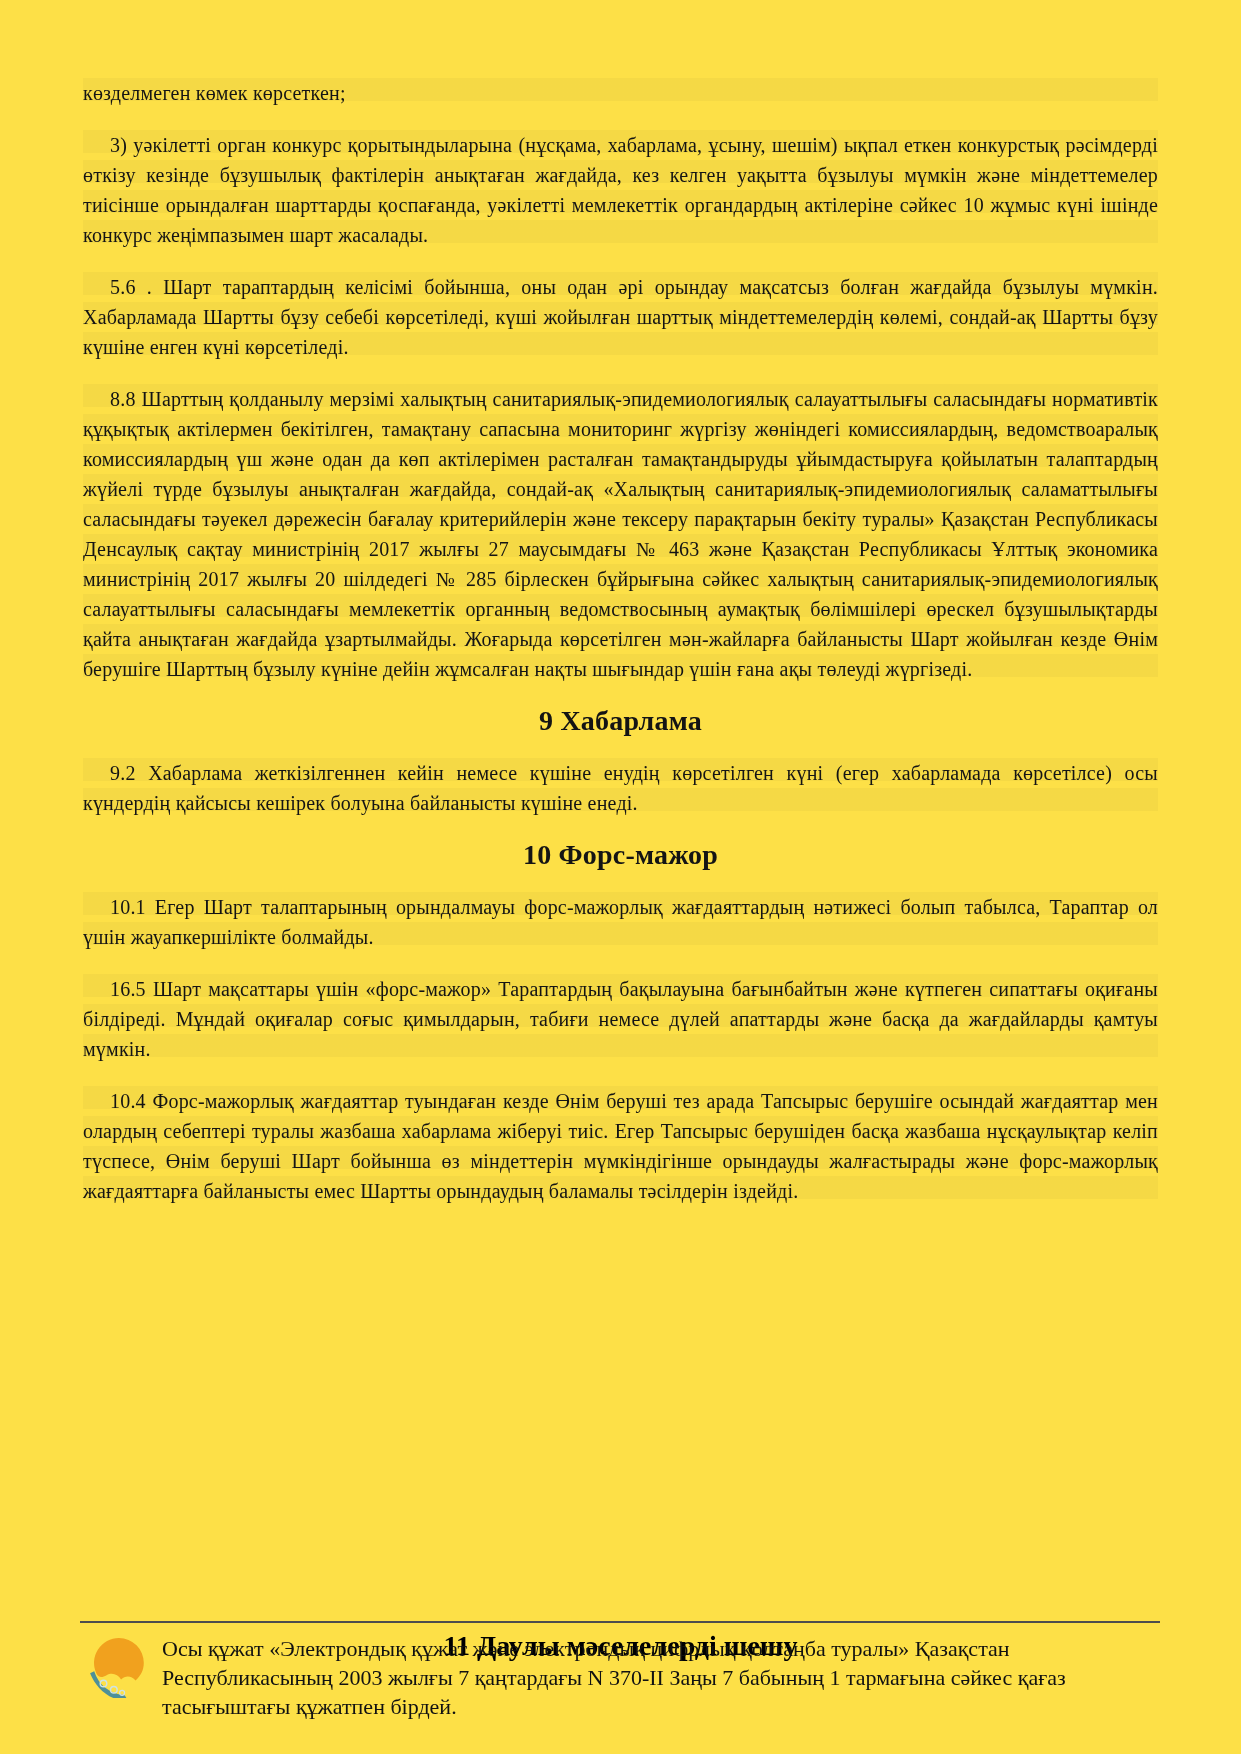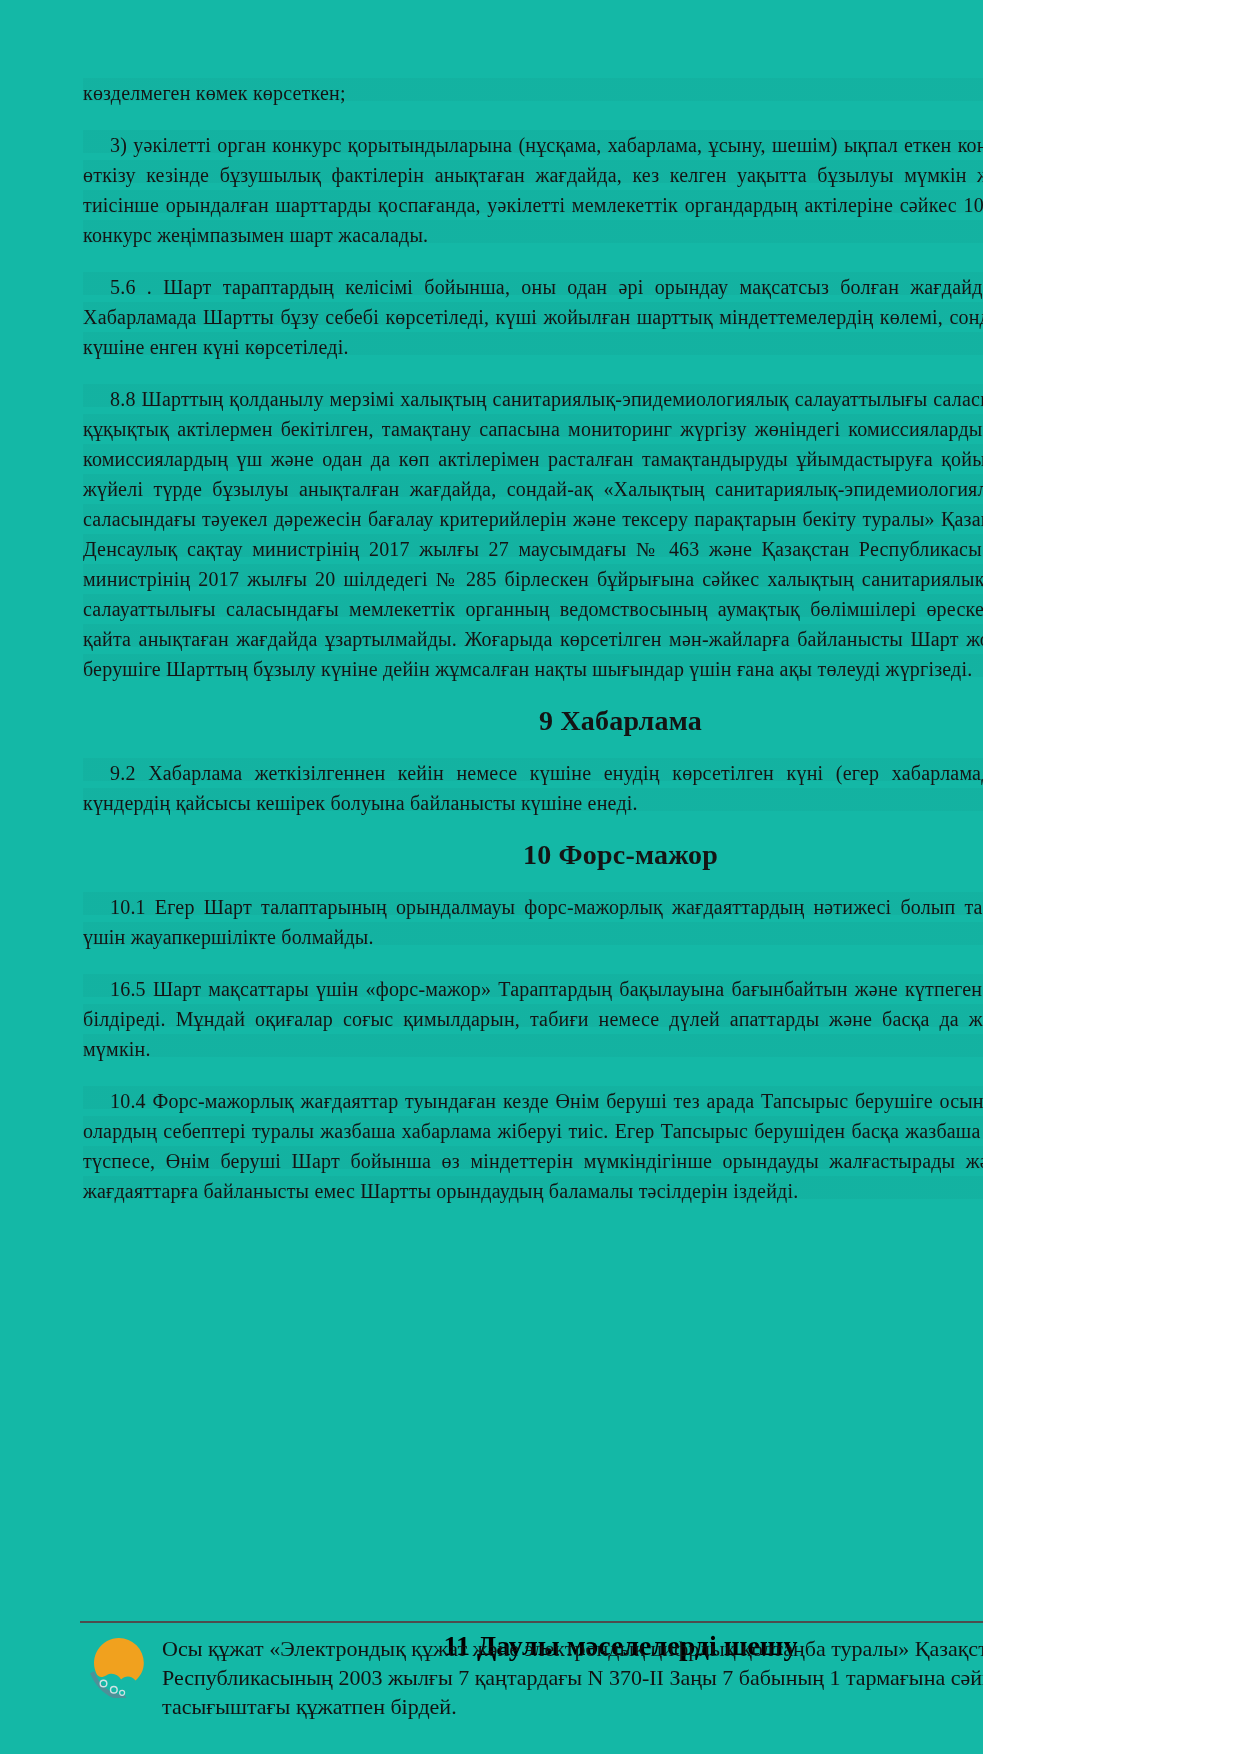--- a/index.html
+++ b/index.html
@@ -1,20 +1,20 @@
 <!DOCTYPE html>
 <html><head>
 <meta charset="utf-8">
 <style>
   html, body { margin: 0; padding: 0; background: #ffffff; }
   .page {
     position: relative;
-    width: 983px;
+    width: 1241px;
     height: 1754px;
-    background: #14b8a6;
+    background: #fde047;
     font-family: "Liberation Serif", "DejaVu Serif", serif;
     color: #141414;
     overflow: hidden;
   }
   .content {
     position: absolute;
     left: 83px;
     top: 78px;
     width: 1075px;
     font-size: 20px;

